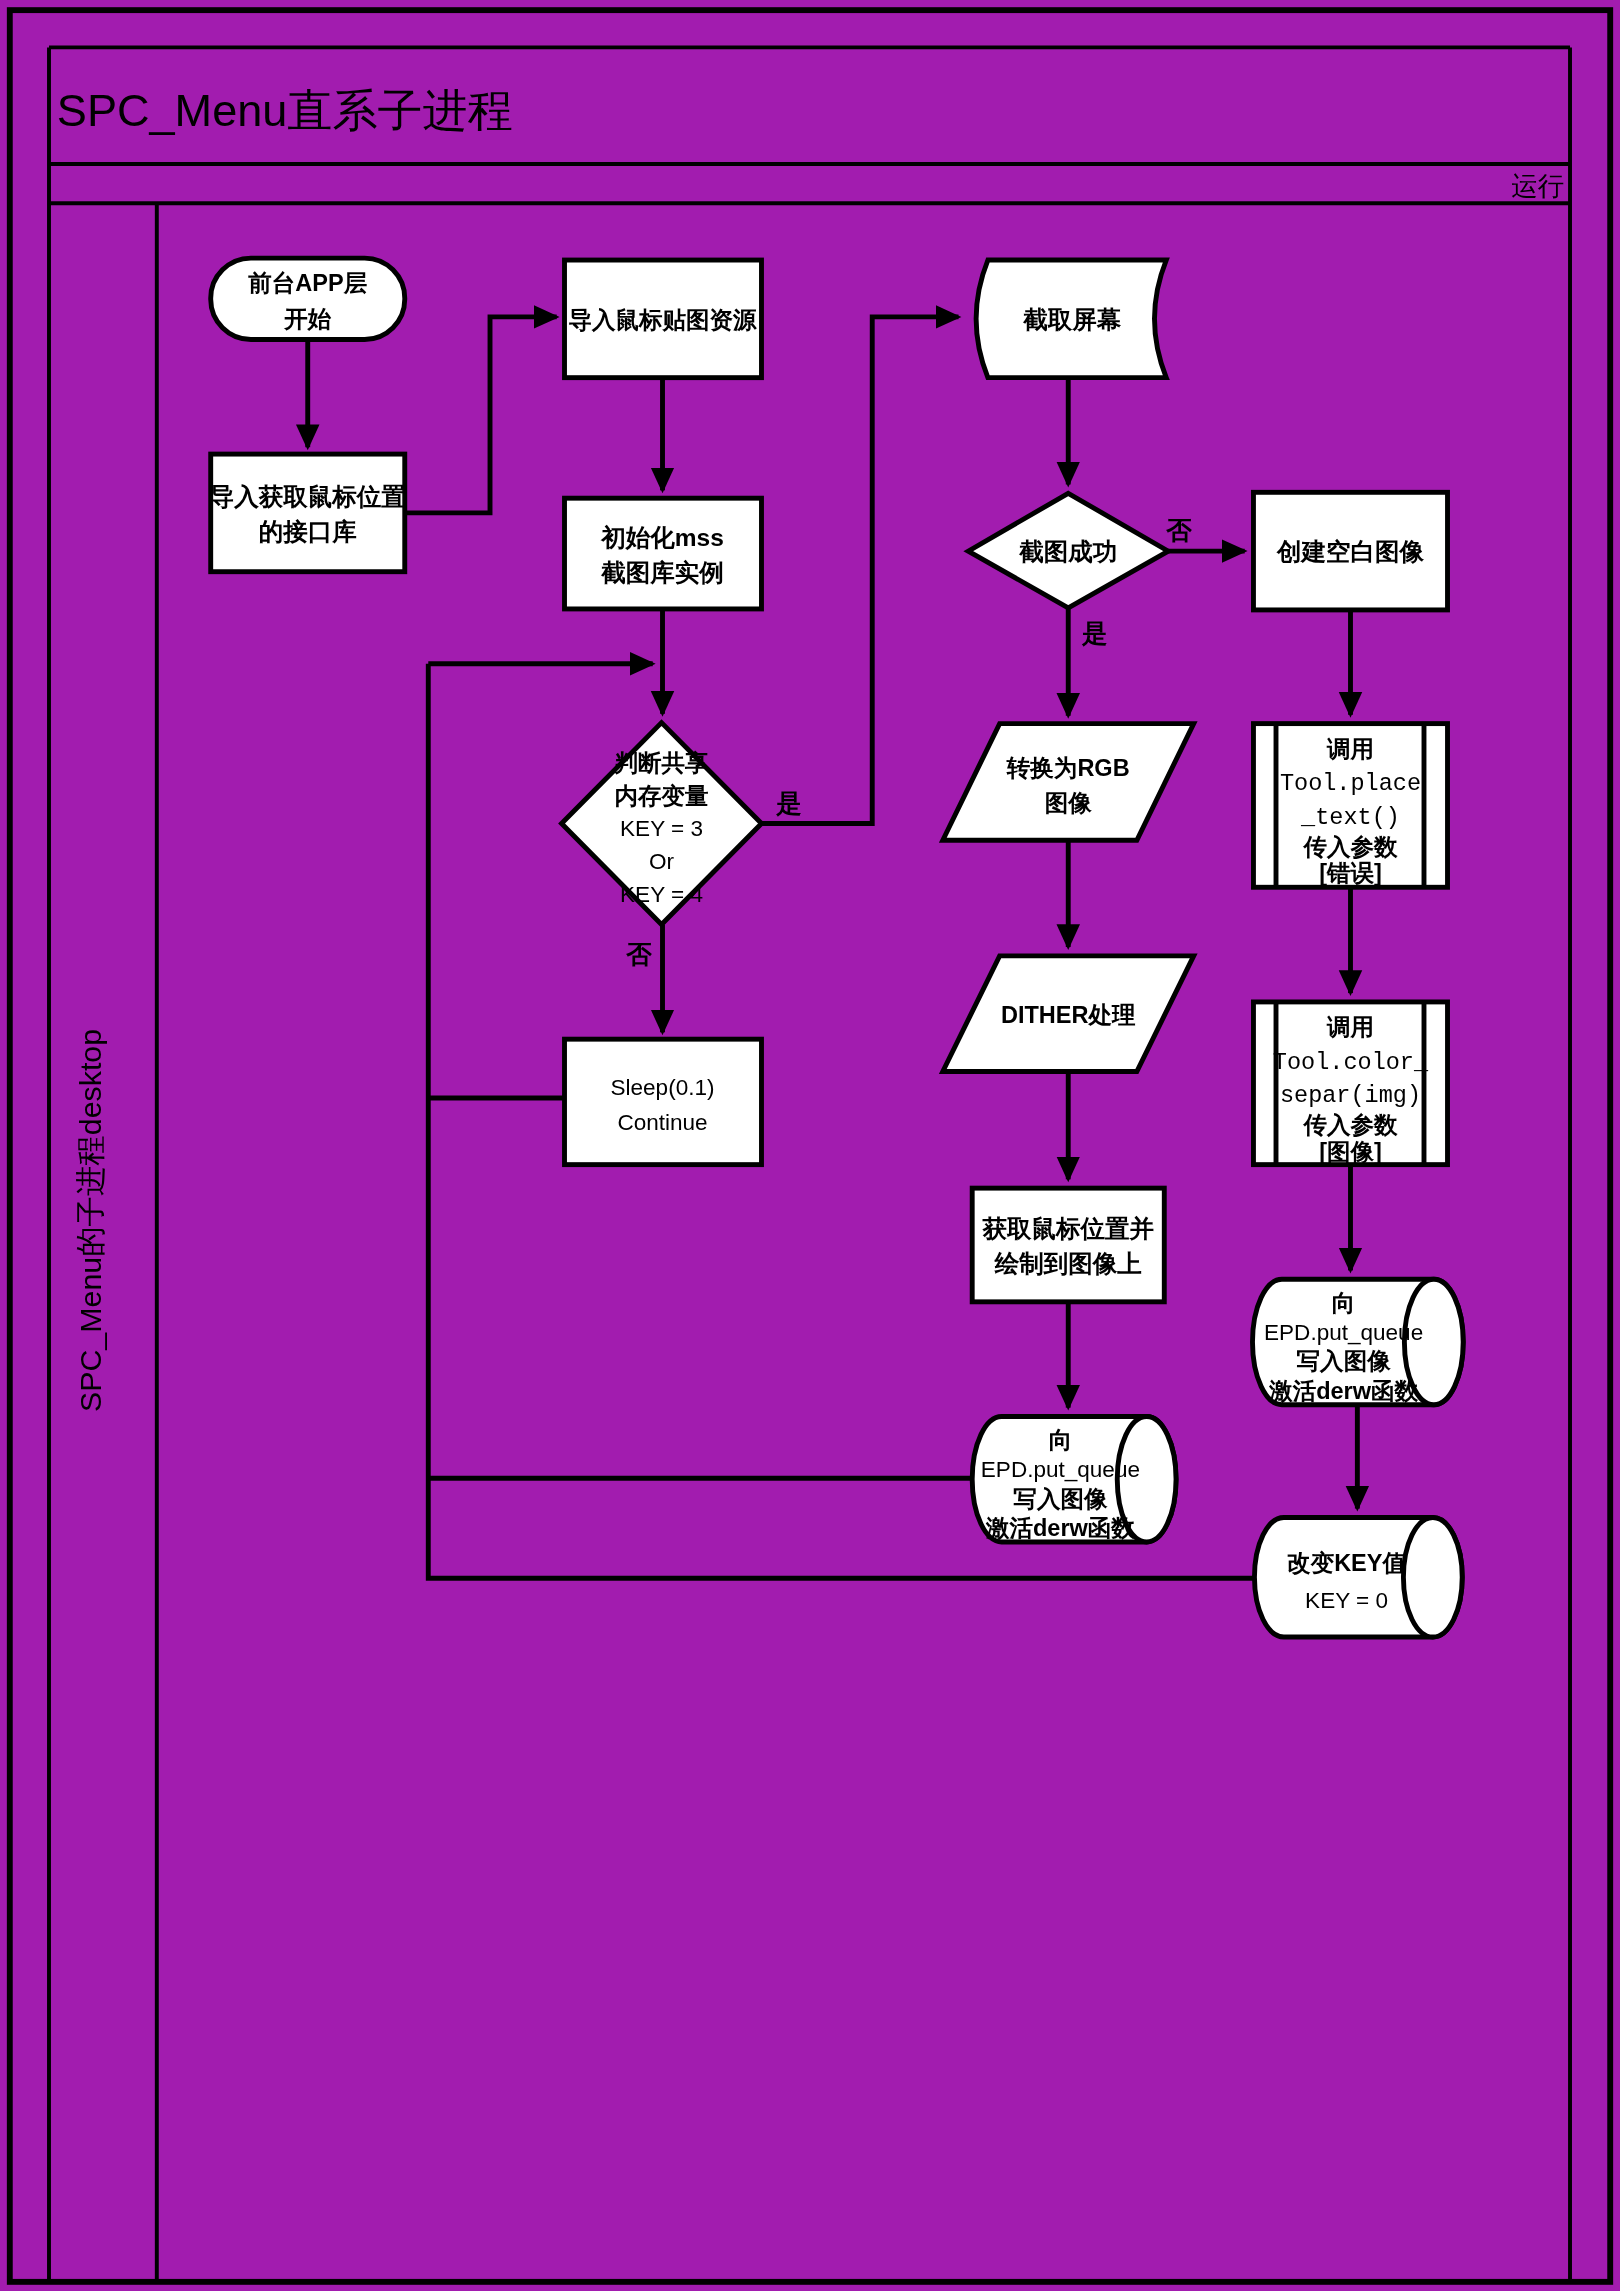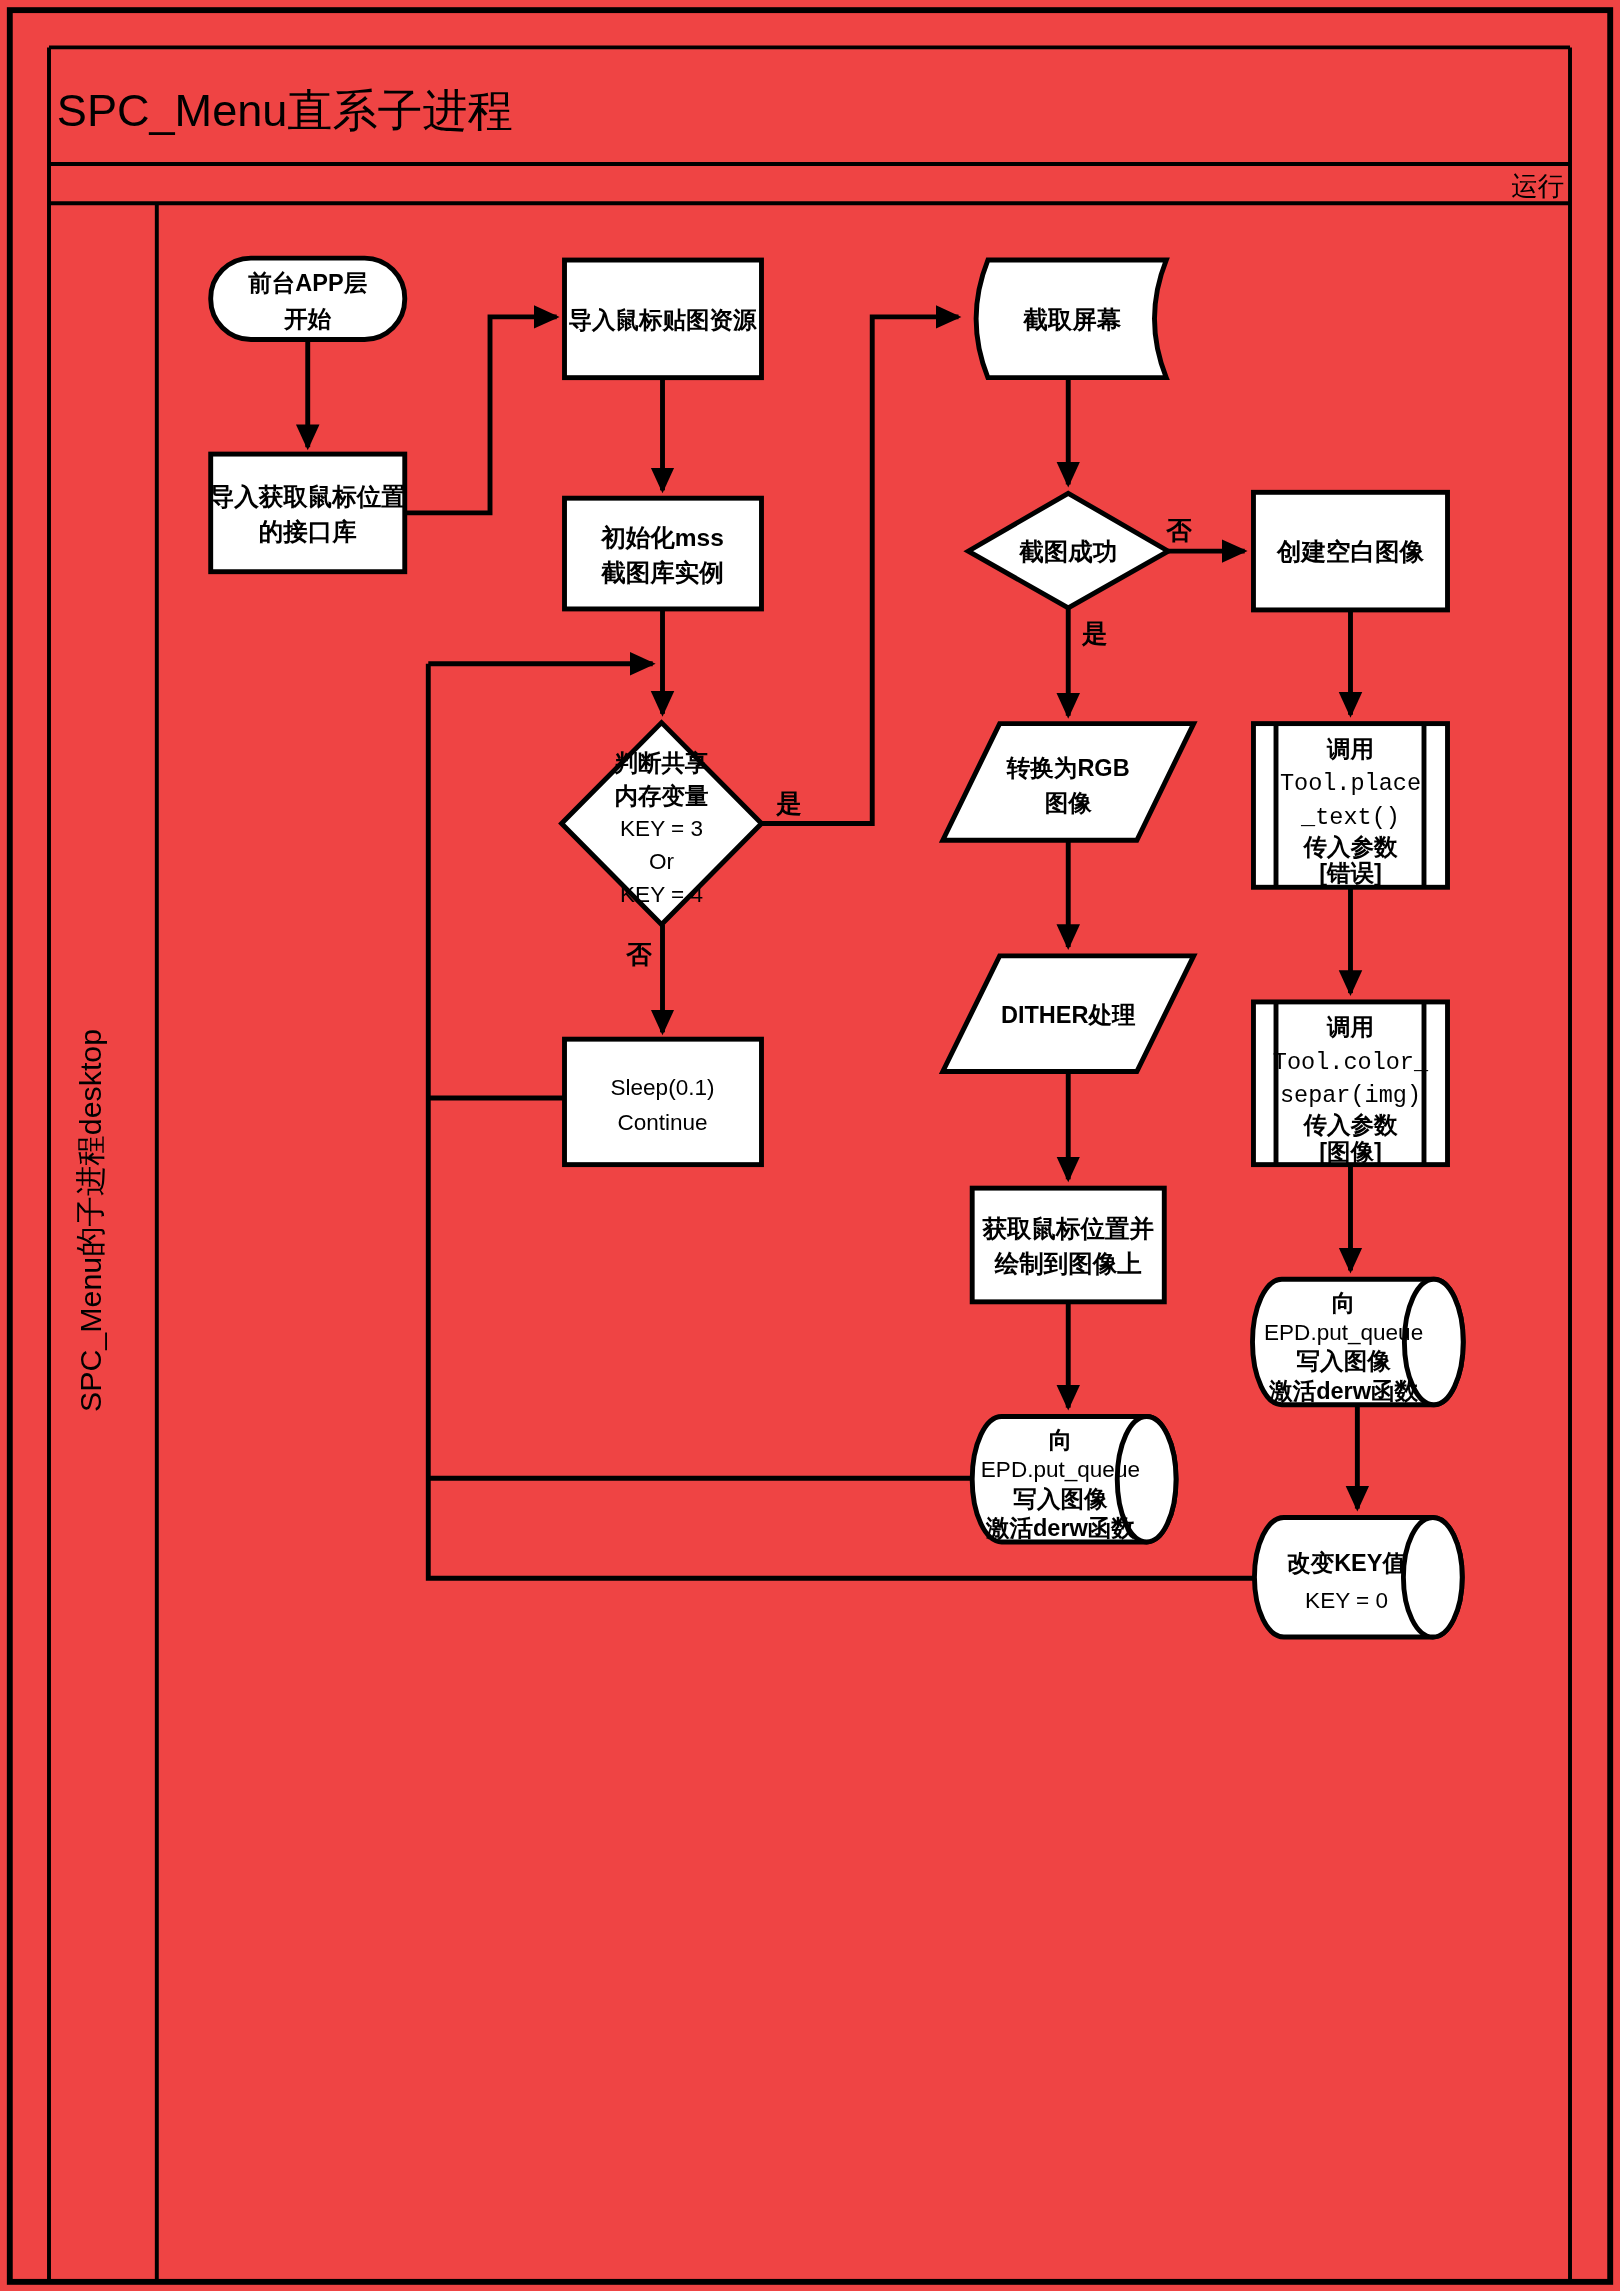--- a/index.html
+++ b/index.html
@@ -1,16 +1,16 @@
 <!DOCTYPE html>
 <html><head>
 <meta charset="utf-8">
 <style>
   html,body{margin:0;padding:0;background:#888;}
-  .page{position:relative;width:1620px;height:2292px;background:#ef4444;margin:0 auto;
+  .page{position:relative;width:1620px;height:2292px;background:#a21caf;margin:0 auto;
         font-family:"Liberation Sans",sans-serif;}
   svg{display:block}
   .shape{fill:#ffffff;stroke:#000000;stroke-width:5px;}
   .edge{fill:none;stroke:#000000;stroke-width:5px;}
   .thin{fill:none;stroke:#000000;stroke-width:4px;}
   .nt{font-family:"Liberation Sans",sans-serif;font-weight:bold;font-size:25px;fill:#000;}
   .nt-sm{font-family:"Liberation Sans",sans-serif;font-weight:bold;font-size:24px;fill:#000;}
   .plain{font-family:"Liberation Sans",sans-serif;font-weight:normal;font-size:23px;fill:#000;}
   .mono{font-family:"Liberation Mono",monospace;font-weight:normal;font-size:24px;fill:#000;}
   .title-text{font-family:"Liberation Sans",sans-serif;font-size:46px;fill:#000;}

